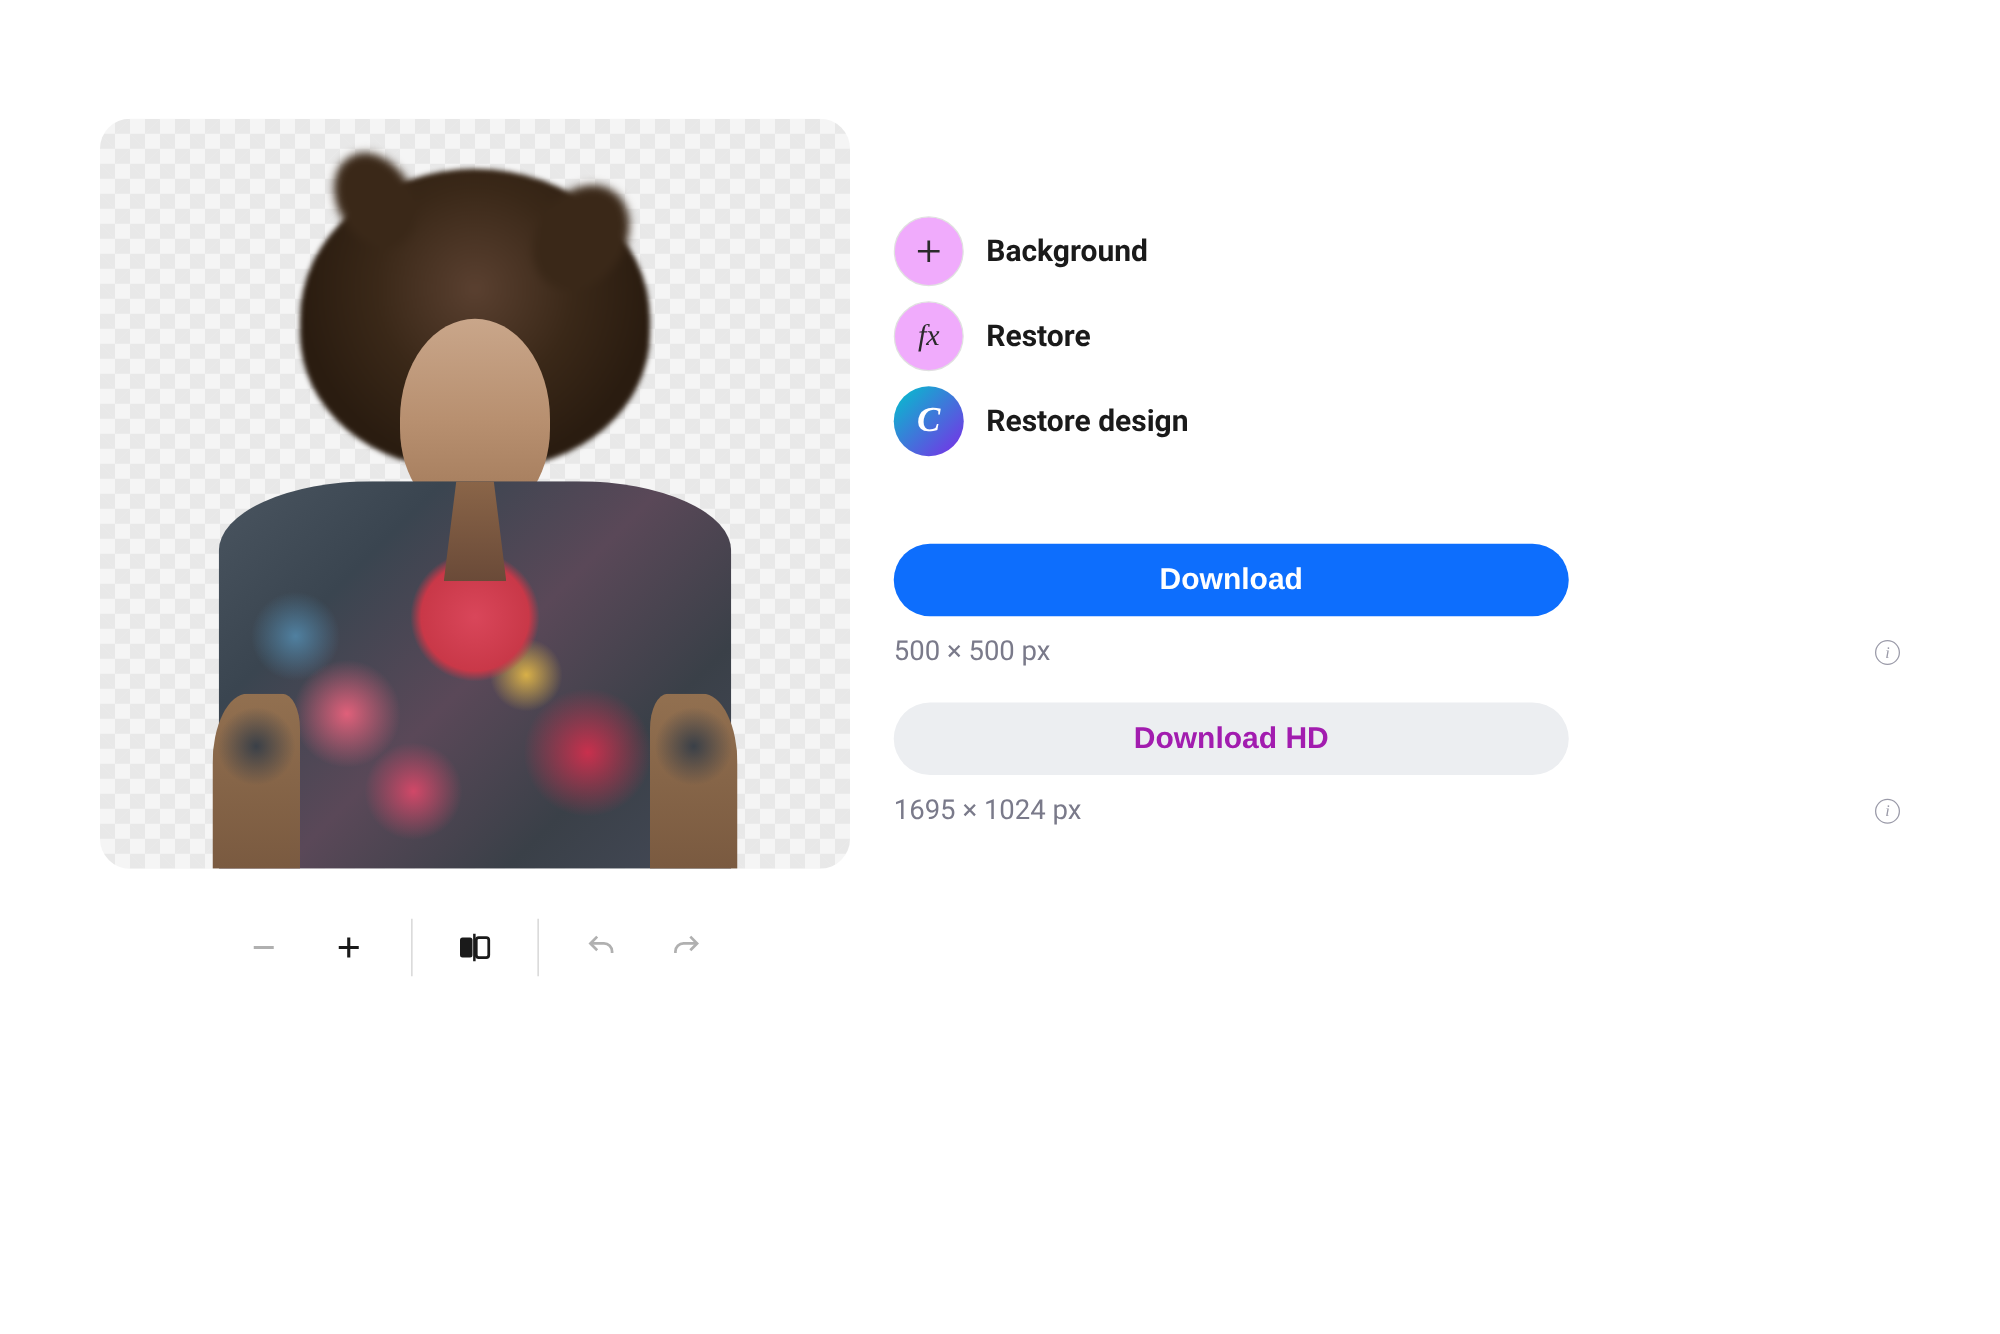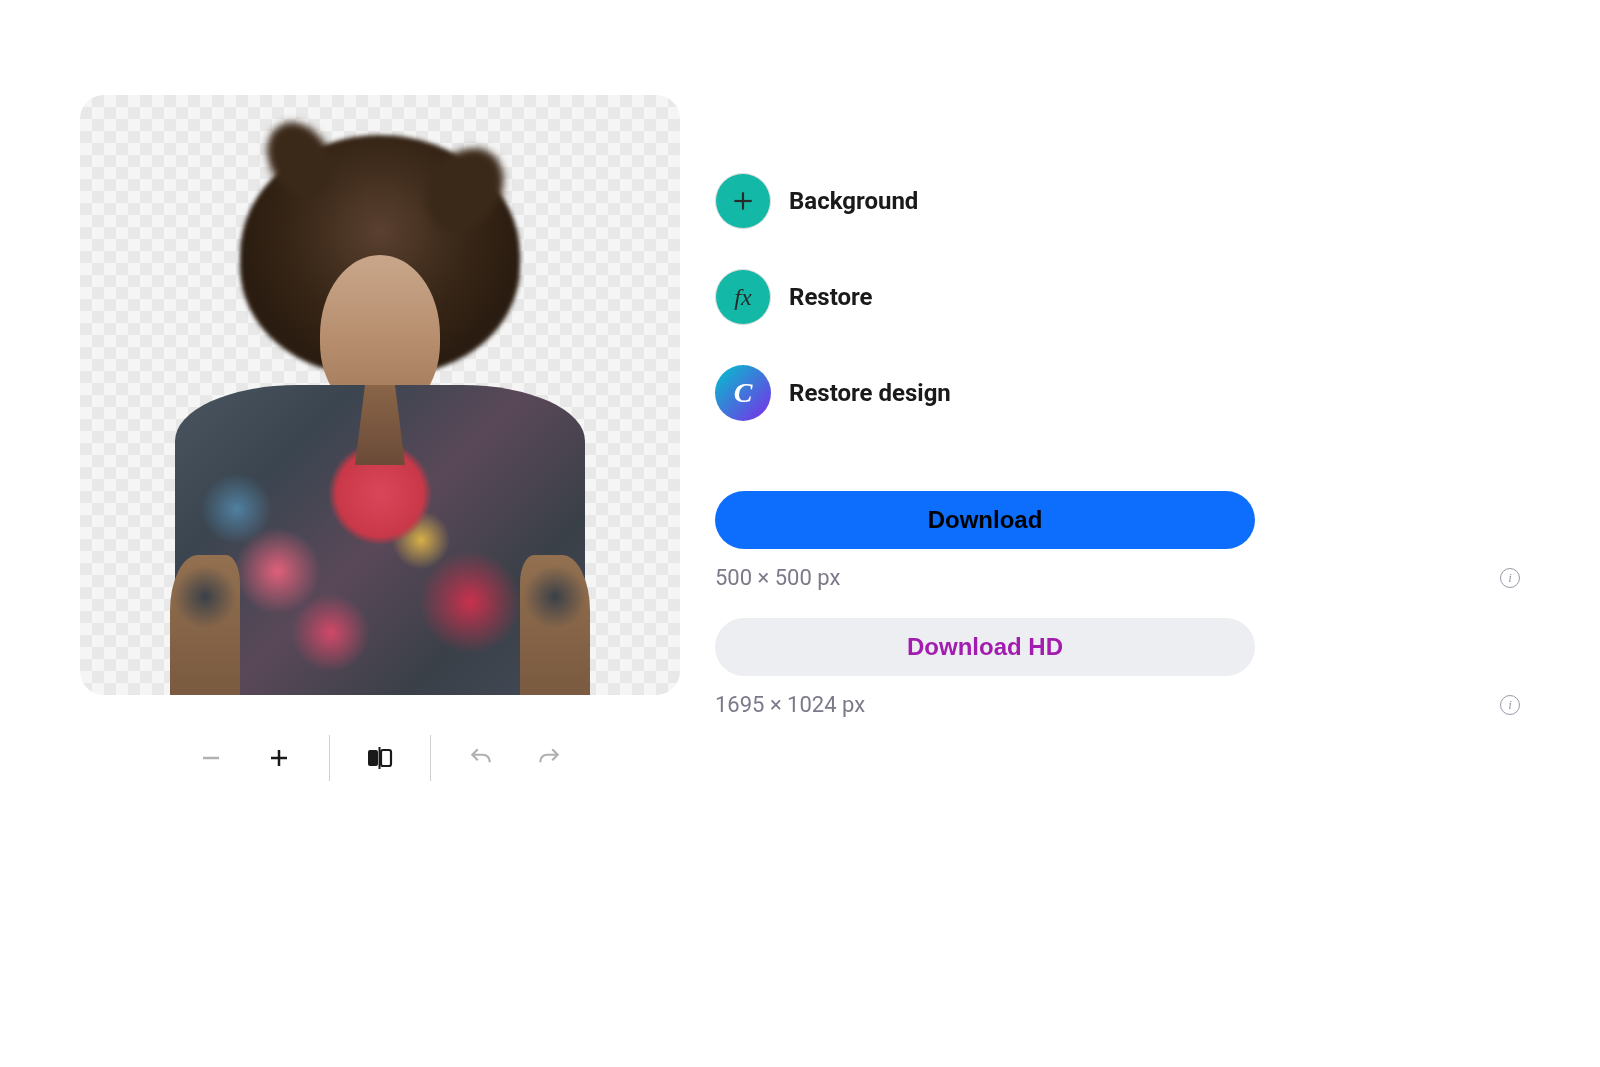--- a/index.html
+++ b/index.html
@@ -174,38 +174,38 @@
       height: 46px;
       background: #d0d0d0;
     }
     .side-panel {
       flex: 1;
       padding-top: 78px;
     }
     .tool-list {
       display: flex;
       flex-direction: column;
-      gap: 40px;
+      gap: 12px;
       margin-bottom: 70px;
     }
     .tool-item {
       display: flex;
       align-items: center;
       gap: 18px;
       cursor: pointer;
     }
     .tool-icon-circle {
       width: 56px;
       height: 56px;
       border-radius: 50%;
       border: 1.5px solid #e0e0e0;
       display: flex;
       align-items: center;
       justify-content: center;
-      background: #14b8a6;
+      background: #f0abfc;
     }
     .tool-icon-circle.canva {
       border: none;
       background: linear-gradient(135deg, #00c4cc 0%, #7d2ae8 100%);
     }
     .tool-label {
       font-size: 24px;
       font-weight: 700;
       color: #1a1a1a;
     }
@@ -221,21 +221,21 @@
       border: none;
       font-size: 24px;
       font-weight: 700;
       cursor: pointer;
       display: flex;
       align-items: center;
       justify-content: center;
     }
     .download-btn.primary {
       background: #0d6efd;
-      color: #000000;
+      color: #ffffff;
     }
     .download-btn.secondary {
       background: #eceef1;
       color: #a21caf;
       margin-top: 16px;
     }
     .size-label {
       display: flex;
       align-items: center;
       justify-content: space-between;

